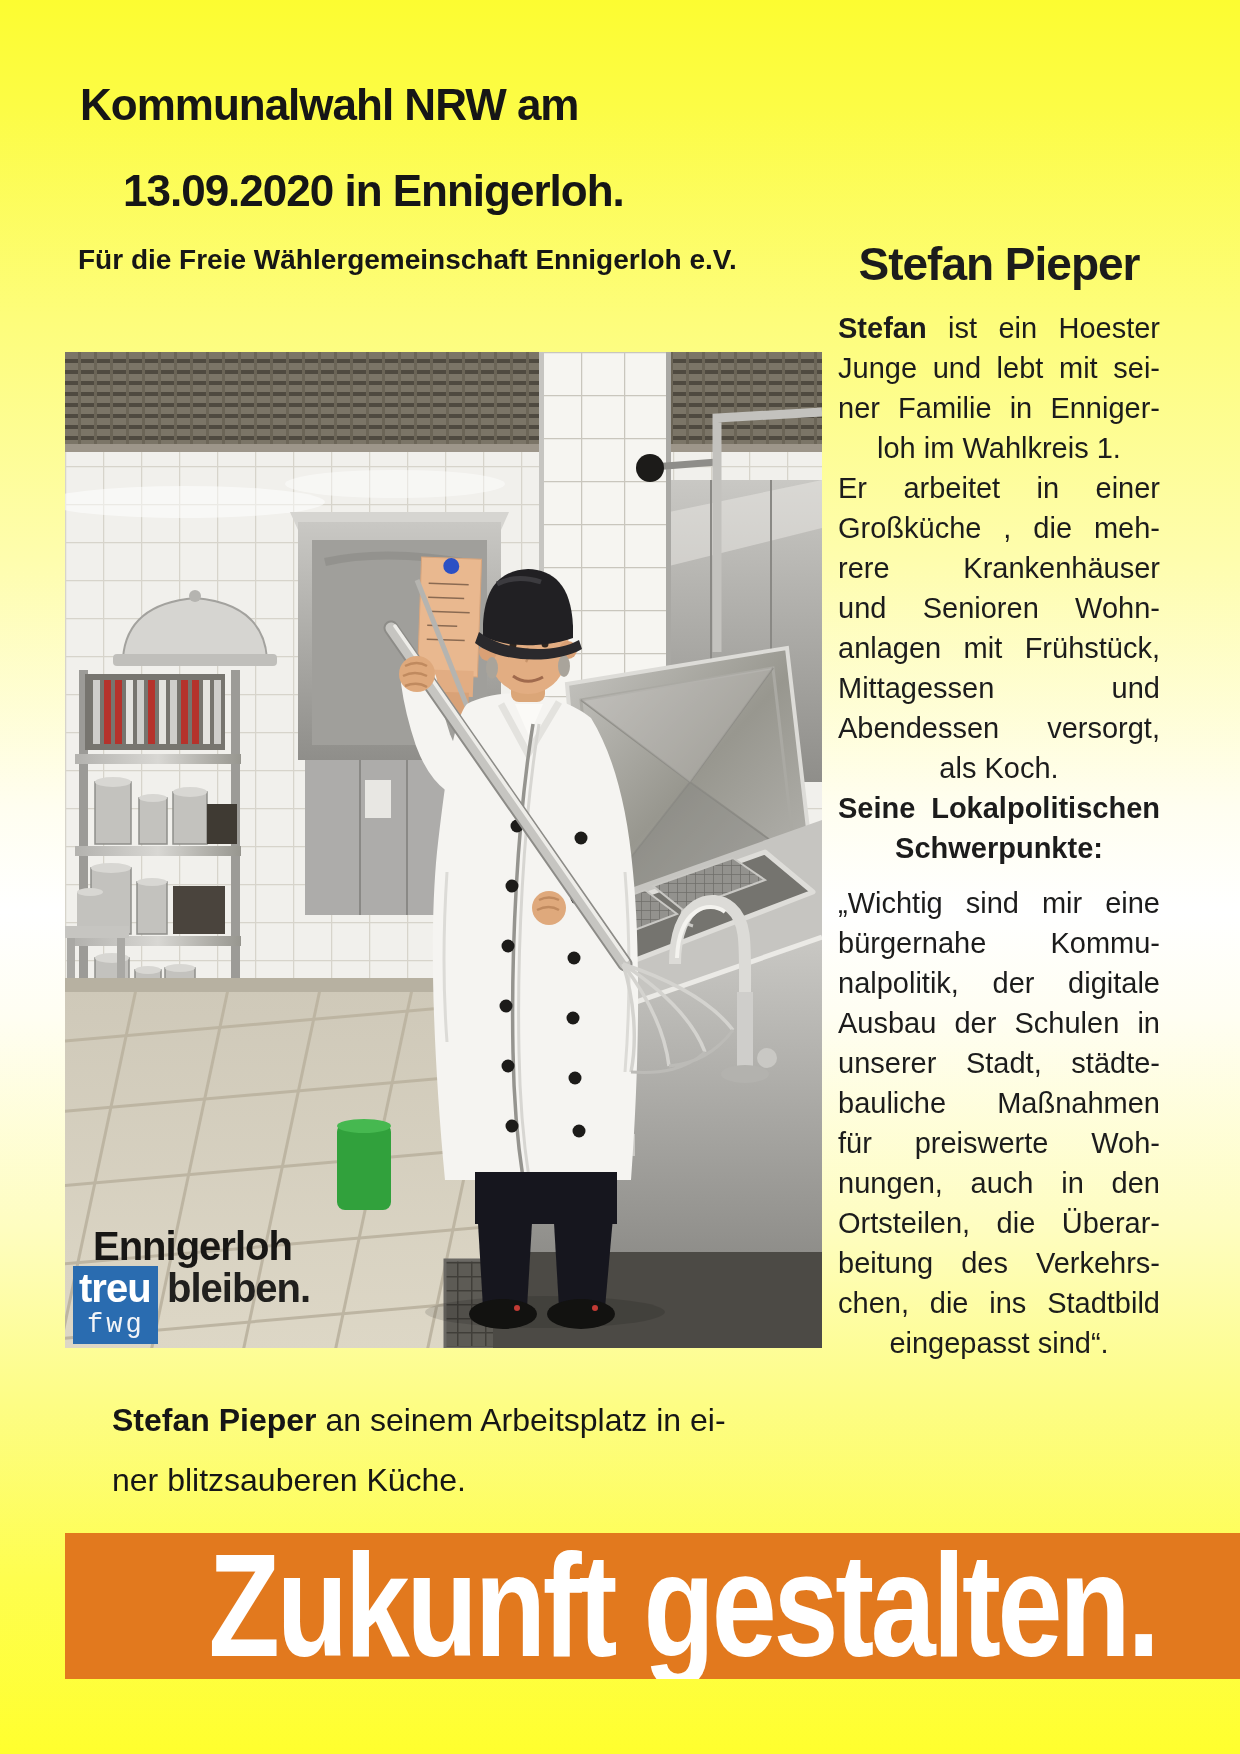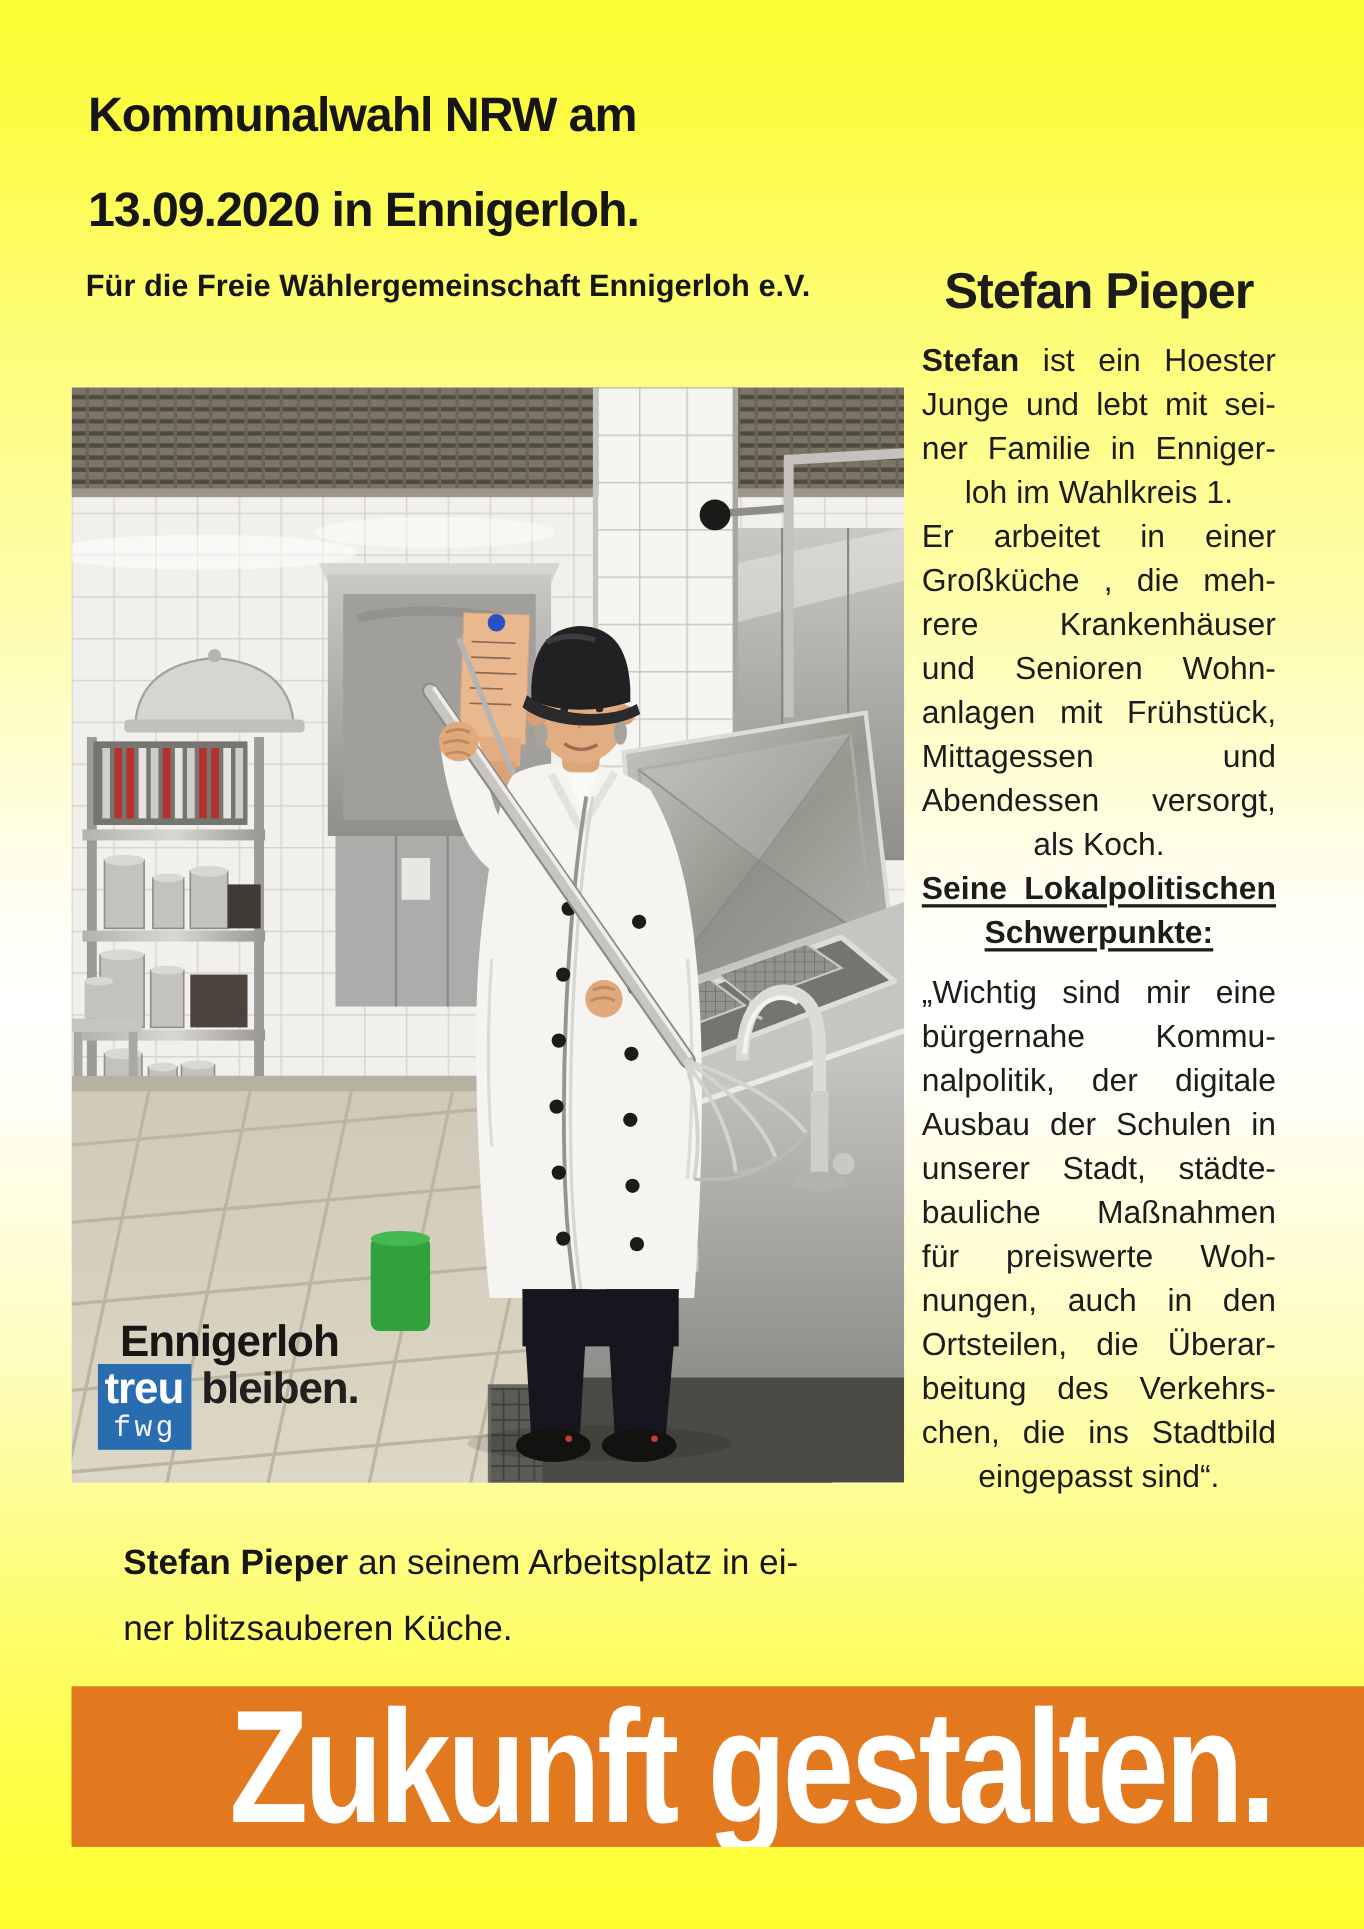--- a/index.html
+++ b/index.html
@@ -2,43 +2,43 @@
 <html><head>
 <meta charset="utf-8">
 <style>
   html,body{margin:0;padding:0;}
   body{width:1240px;height:1754px;overflow:hidden;font-family:"Liberation Sans",sans-serif;}
   .page{position:relative;width:1240px;height:1754px;
     background:linear-gradient(180deg,#fcfc31 0%,#fcfc45 6%,#fdfd7a 18%,#fefdae 32%,#fffef0 46%,#ffffff 52%,#fffef2 58%,#fefdc0 70%,#fdfd85 80%,#fefe4f 90%,#ffff2e 100%);}
   .t{position:absolute;color:#161616;}
   .title-line{left:80px;font-size:44px;font-weight:700;letter-spacing:-1px;white-space:nowrap;}
   .title1{top:80px;}
-  .title2{top:166px;}
+  .title2{top:166px;margin-left:43px;}
   .subtitle{left:78px;top:244px;font-size:28px;font-weight:700;white-space:nowrap;}
   .district{left:872px;top:84px;font-size:44px;font-weight:700;letter-spacing:-1px;white-space:nowrap;}
   .photo{position:absolute;left:65px;top:352px;width:757px;height:996px;overflow:hidden;background:#e8e6e1;}
   .photo svg{display:block;}
   
-  .logo{position:absolute;left:8px;top:844px;width:330px;height:126px;margin-left:16px;}
+  .logo{position:absolute;left:8px;top:870px;width:330px;height:126px;}
   .logo-town{position:absolute;left:20px;top:2px;font-size:40px;font-weight:700;letter-spacing:-1px;color:#181715;}
   .logo-box{position:absolute;left:0px;top:44px;width:85px;height:78px;background:#2a6cb0;}
   .logo-treu{position:absolute;left:6px;top:44px;font-size:40px;font-weight:700;letter-spacing:-1px;color:#ffffff;text-align:right;}
   .logo-bleiben{position:absolute;left:94px;top:44px;font-size:40px;font-weight:700;letter-spacing:-1px;color:#21201e;}
   .logo-fwg{position:absolute;left:14px;top:88px;font-size:27px;font-family:"Liberation Mono",monospace;color:#f2f4f7;letter-spacing:3px;}
   
   .caption{position:absolute;left:112px;top:1390px;width:700px;color:#161616;}
   .cap-line{font-size:32px;line-height:60px;white-space:nowrap;}
   .cap-line b{font-weight:700;}
   
   .col{position:absolute;left:838px;top:236px;width:322px;color:#1c1c1c;}
   .col-heading{font-size:46px;font-weight:700;letter-spacing:-1px;text-align:center;line-height:56px;margin-bottom:16px;white-space:nowrap;}
   .bline{font-size:29px;line-height:40px;}
   .bline.justify{text-align:justify;text-align-last:justify;}
   .bline.left{text-align:center;}
-  .bline.heading{font-weight:700;text-decoration:underline;text-decoration-thickness:3px;text-underline-offset:5px;}
+  .bline.heading{font-weight:700;text-decoration-thickness:3px;text-underline-offset:5px;}
   .bline.gap{margin-top:15px;}
   .bline b{font-weight:700;}
   
   .banner{position:absolute;left:65px;top:1533px;width:1236px;height:146px;background:#e2791e;
     display:flex;align-items:center;justify-content:center;overflow:hidden;}
   .banner-text{font-size:146px;font-weight:700;color:#ffffff;letter-spacing:-4px;white-space:nowrap;
     transform:scaleX(0.8);transform-origin:center;line-height:146px;}
 </style>
 </head>
 <body>

